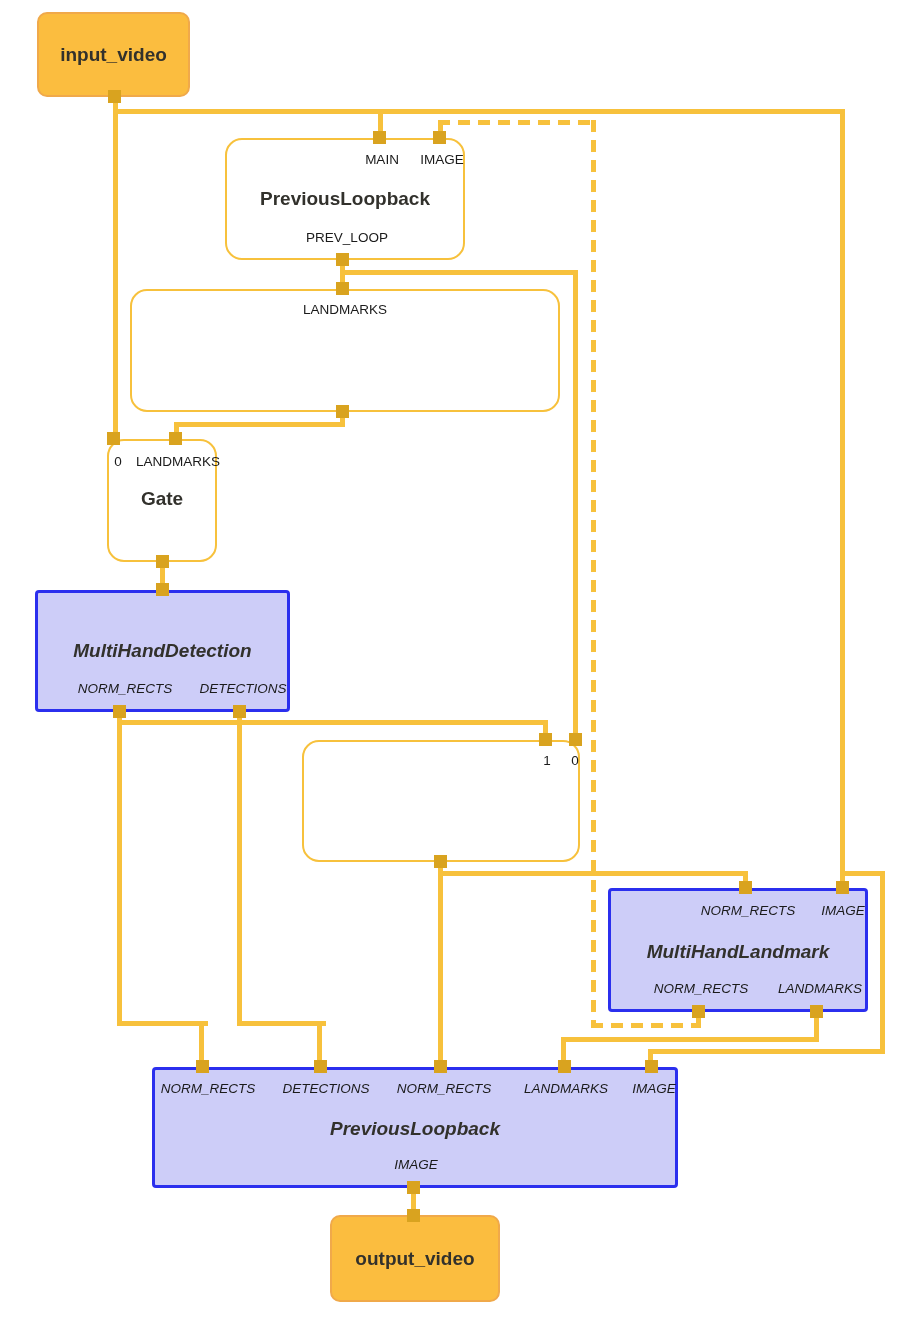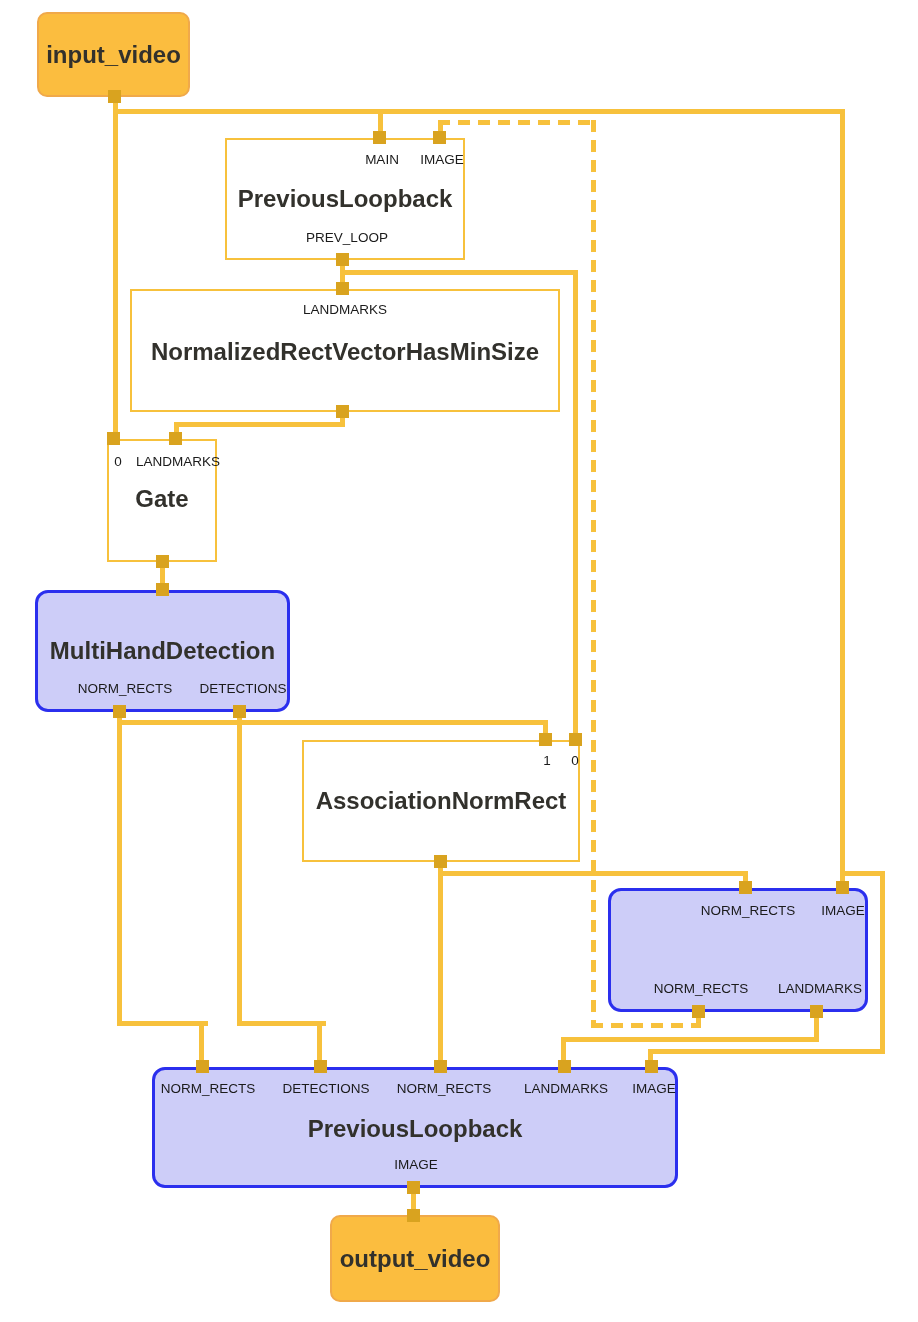--- a/index.html
+++ b/index.html
@@ -24,25 +24,25 @@
   .wire{position:absolute;background:var(--wire);z-index:2;}
   .wire.h{height:5px;}
   .wire.v{width:5px;}
   .wire.dash{z-index:1;background:none;}
   .wire.dash.h{background-image:repeating-linear-gradient(to right,var(--wire) 0 12px,transparent 12px 20px);}
   .wire.dash.v{background-image:repeating-linear-gradient(to bottom,var(--wire) 0 12px,transparent 12px 20px);}
   
   .port{position:absolute;width:13px;height:13px;background:var(--port);z-index:5;}
   
   .node{position:absolute;box-sizing:border-box;z-index:3;}
-  .node.calc{background:#fff;border:2.5px solid var(--calc-border);border-radius:0;}
-  .node.sub{background:var(--sub-fill);border:3px solid var(--sub-border);border-radius:13px;}
+  .node.calc{background:#fff;border:2.5px solid var(--calc-border);border-radius:17px;}
+  .node.sub{background:var(--sub-fill);border:3px solid var(--sub-border);border-radius:4px;font-style:italic;}
   .node.stream{background:var(--stream-fill);border:2.5px solid var(--stream-border);border-radius:10px;
     display:flex;align-items:center;justify-content:center;}
-  .title{position:absolute;left:0;right:0;text-align:center;font-size:24px;font-weight:700;
+  .title{position:absolute;left:0;right:0;text-align:center;font-size:19px;font-weight:700;
     color:var(--title);line-height:28px;white-space:nowrap;}
   .stream .title{position:static;}
   .plabel{position:absolute;transform:translateX(-50%);font-size:13.5px;color:var(--label);
     white-space:nowrap;line-height:18px;}
 </style>
 </head>
 <body>
 
 <div id="canvas">
 
@@ -102,44 +102,43 @@
 
   <div class="node calc" style="left:225px;top:138px;width:240px;height:122px;">
     <span class="plabel" style="left:155px;top:11px;">MAIN</span>
     <span class="plabel" style="left:215px;top:11px;">IMAGE</span>
     <div class="title" style="top:45px;text-align:center;">PreviousLoopback</div>
     <span class="plabel" style="left:120px;bottom:11px;">PREV_LOOP</span>
   </div>
 
   <div class="node calc" style="left:130px;top:289px;width:430px;height:123px;">
     <span class="plabel" style="left:213px;top:10px;">LANDMARKS</span>
-    <div class="title" style="top:47px;">NormalizedRectVectorHasMinSize</div>
   </div>
 
   <div class="node calc" style="left:107px;top:439px;width:110px;height:123px;">
     <span class="plabel" style="left:9px;top:12px;">0</span>
     <span class="plabel" style="left:69px;top:12px;">LANDMARKS</span>
     <div class="title" style="top:44px;">Gate</div>
   </div>
 
   <div class="node sub" style="left:35px;top:590px;width:255px;height:122px;">
     <div class="title" style="top:44px;">MultiHandDetection</div>
     <span class="plabel" style="left:87px;bottom:11px;">NORM_RECTS</span>
     <span class="plabel" style="left:205px;bottom:11px;">DETECTIONS</span>
   </div>
 
   <div class="node calc" style="left:302px;top:740px;width:278px;height:122px;">
     <span class="plabel" style="left:243px;top:10px;">1</span>
     <span class="plabel" style="left:271px;top:10px;">0</span>
-    <div class="title" style="top:45px;">AssociationNormRect</div>
   </div>
 
   <div class="node sub" style="left:608px;top:888px;width:260px;height:124px;">
     <span class="plabel" style="left:137px;top:11px;">NORM_RECTS</span>
     <span class="plabel" style="left:232px;top:11px;">IMAGE</span>
+    <div class="title" style="top:47px;">MultiHandLandmark</div>
     <span class="plabel" style="left:90px;bottom:11px;">NORM_RECTS</span>
     <span class="plabel" style="left:209px;bottom:11px;">LANDMARKS</span>
   </div>
 
   <div class="node sub" style="left:152px;top:1067px;width:526px;height:121px;">
     <span class="plabel" style="left:53px;top:10px;">NORM_RECTS</span>
     <span class="plabel" style="left:171px;top:10px;">DETECTIONS</span>
     <span class="plabel" style="left:289px;top:10px;">NORM_RECTS</span>
     <span class="plabel" style="left:411px;top:10px;">LANDMARKS</span>
     <span class="plabel" style="left:499px;top:10px;">IMAGE</span>

